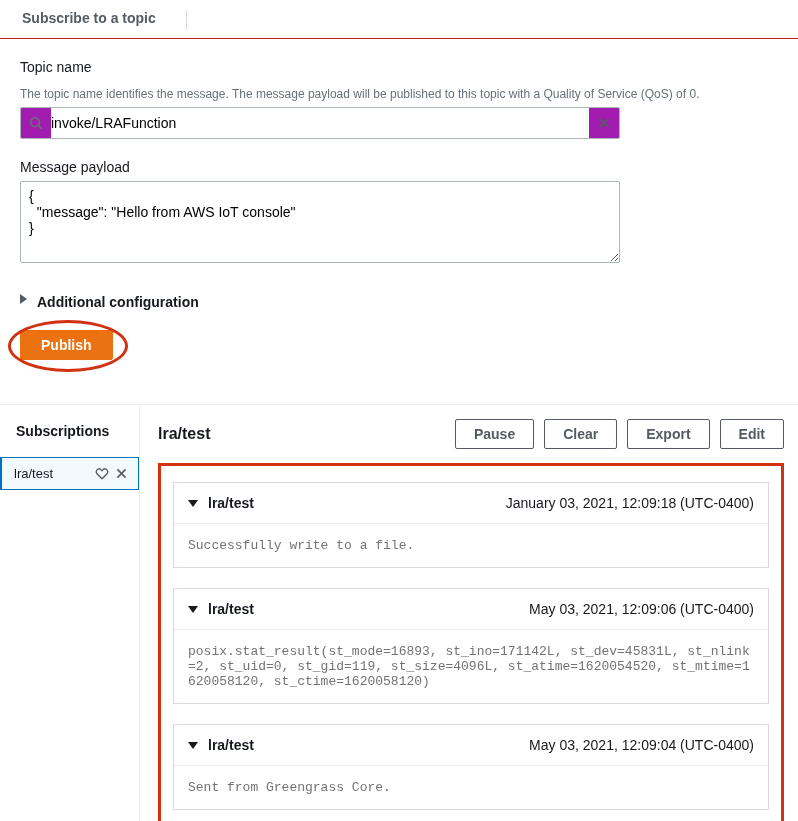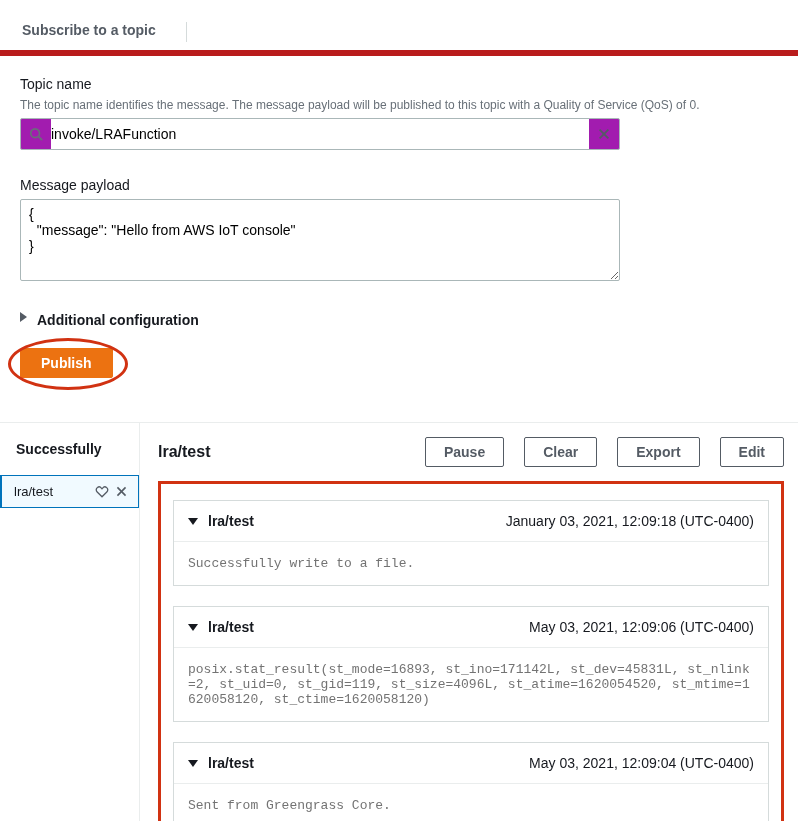--- a/index.html
+++ b/index.html
@@ -8,23 +8,23 @@
       padding: 0;
     }
     body {
       font-family: "Amazon Ember", "Helvetica Neue", Arial, sans-serif;
       font-size: 14px;
       color: #16191f;
       background: #ffffff;
     }
     .tabs {
       display: flex;
-      border-bottom: 6px solid #b91c1c;
+      border-bottom: 1px solid #b91c1c;
       padding-left: 20px;
-      padding-top: 12px;
+      padding-top: 0;
     }
     .tab {
       padding: 10px 2px 12px 2px;
       margin-right: 28px;
       font-size: 14px;
       font-weight: 700;
       cursor: pointer;
       color: #545b64;
       position: relative;
     }
@@ -47,21 +47,21 @@
       margin-top: 10px;
       margin-right: 28px;
     }
     .form-section {
       padding: 20px;
     }
     .field-label {
       font-weight: 400;
       font-size: 14px;
       color: #16191f;
-      margin-bottom: 6px;
+      margin-bottom: 12px;
     }
     .field-desc {
       font-size: 12px;
       color: #687078;
       margin-bottom: 6px;
     }
     .input-wrap {
       position: relative;
       display: flex;
       align-items: center;
@@ -87,21 +87,21 @@
     }
     .input-clear {
       padding: 0 8px;
       cursor: pointer;
       color: #545b64;
       font-size: 16px;
       display: flex;
       align-items: center;
     }
     .textarea-wrap {
-      margin-top: 27px;
+      margin-top: 20px;
     }
     textarea {
       width: 100%;
       max-width: 600px;
       height: 82px;
       border: 1px solid #aab7b8;
       border-radius: 2px;
       padding: 6px 8px;
       font-family: inherit;
       font-size: 14px;
@@ -198,21 +198,21 @@
       justify-content: space-between;
       margin-bottom: 14px;
     }
     .results-header h3 {
       font-size: 16px;
       font-weight: 700;
       color: #16191f;
     }
     .btn-row {
       display: flex;
-      gap: 20px;
+      gap: 10px;
     }
     .btn-secondary {
       background: #fff;
       border: 1px solid #545b64;
       border-radius: 2px;
       padding: 6px 18px;
       font-size: 14px;
       font-weight: 700;
       color: #545b64;
       cursor: pointer;
@@ -307,21 +307,21 @@
   <div class="publish-btn-wrap">
     <div class="publish-circle"></div>
     <button class="publish-btn">Publish</button>
   </div>
 </div>
 
 <div class="divider-section"></div>
 
 <div class="columns">
   <div class="subs-col">
-    <h3>Successfully</h3>
+    <h3>Subscriptions</h3>
     <div class="subs-item">
       <span class="label">lra/test</span>
       <span class="subs-actions">
         <span class="heart-icon">
           <svg width="14" height="14" viewBox="0 0 16 16" fill="none" stroke="#545b64" stroke-width="1.5">
             <path d="M8 13.5 2.5 8C1 6.5 1 4 2.8 2.8 4.3 1.7 6.3 2.2 7.3 3.5L8 4.3l.7-.8C9.7 2.2 11.7 1.7 13.2 2.8 15 4 15 6.5 13.5 8L8 13.5z"></path>
           </svg>
         </span>
         <span class="x-icon">
           <svg width="13" height="13" viewBox="0 0 16 16" stroke="#545b64" stroke-width="2">

